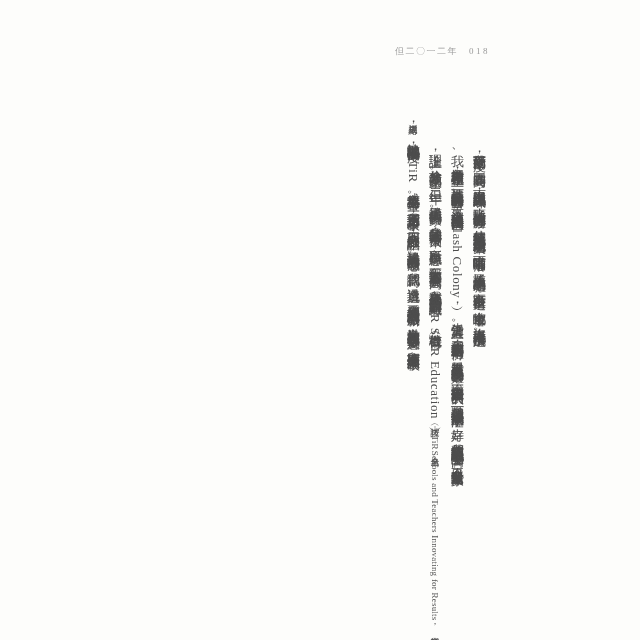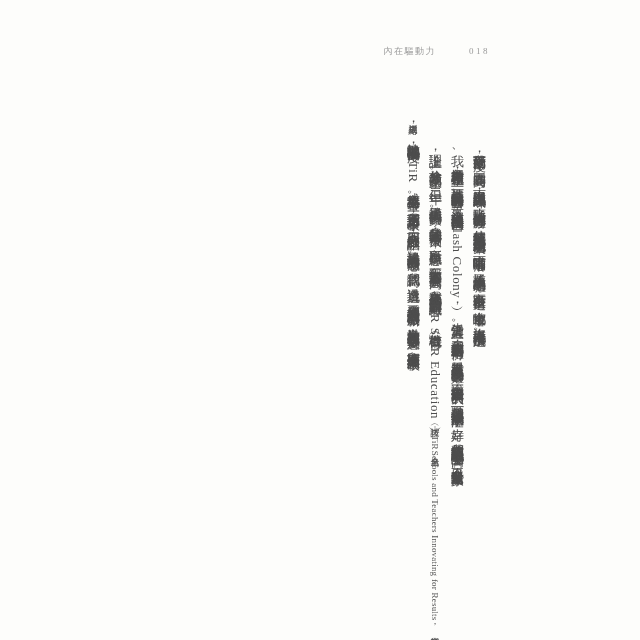--- a/index.html
+++ b/index.html
@@ -21,21 +21,21 @@
   .running-head {
     position: absolute;
     top: 45px;
     right: 150px;
     font-size: 9px;
     color: #9a9a9a;
     letter-spacing: 1.5px;
     white-space: nowrap;
   }
   .running-head .page-number {
-    margin-left: 33px;
+    margin-left: 11px;
     letter-spacing: 2.5px;
   }
   
   .text-block {
     position: absolute;
     top: 118px;
     right: 150px;
     height: 514px;
     width: 340px;
     writing-mode: vertical-rl;
@@ -57,21 +57,21 @@
     letter-spacing: 0.2px;
     color: #555555;
   }
 </style>
 </head>
 <body>
 
 <div class="page">
 
   <div class="running-head">
-    <span>內在驅動力</span><span class="page-number">018</span>
+    <span>但二〇一二年</span><span class="page-number">018</span>
   </div>
 
   <div class="text-block">
     <p>我好愛下雨的印度，因爲霎時間，雨水混雜泥土的純淨氣味，驅散了肆虐德里的有毒煙霧，使其短暫擺脫地球上污染最嚴重之地的臭名。雨滴啪嗒啪嗒落下，掩蓋了車水馬龍的嘈雜；市區多是狹窄街道，全被嘟嘟車、汽車與摩托車擠得水洩不通。</p>
     <p>我、詹姆斯和希德坐在屋頂上，樓下就是公寓改裝的臨時辦公室。這裡是南德里的凱拉什僑民區（Kailash Colony），生活舒適宜人。我們三人全脫得只剩下四角褲，看起來活像工廠化農場上待宰的公雞。辦公室裡掛著一只單獨的衣夾，下頭是我們濕透衣物滴成的小水漥。幸好，我們的女同事妮哈聰明地早早離開公寓了，不必目睹這般邋遢景象。</p>
     <p><span>理論上，倫敦才是我的家。但二〇一二年，德里成了我暫時的家。我的兒子當時才十四個月大，所以不難想像，我太太對於搬家一事不大高興。我在東德里最窮的貧民區創辦非政府組織「STiR教育機構」（STiR Education）</span><span class="translator-note">（譯按：STiR全名爲Schools and Teachers Innovating for Results，學校暨教師創新成果網絡）</span><span>，該地氣溫動輒破攝氏四十度，STiR成立前幾週格外辛苦。我們走訪了一百多所學校，與四百多位教師談話，設法尋找最具潛力的教學理念。我們認爲，透過挑選、發表和傳播這些啓迪人心的「微創新」，全世界的教師和孩子都會從中受惠。印度擁有全球最龐大的學校</span></p>
   </div>
 
 </div>
 

